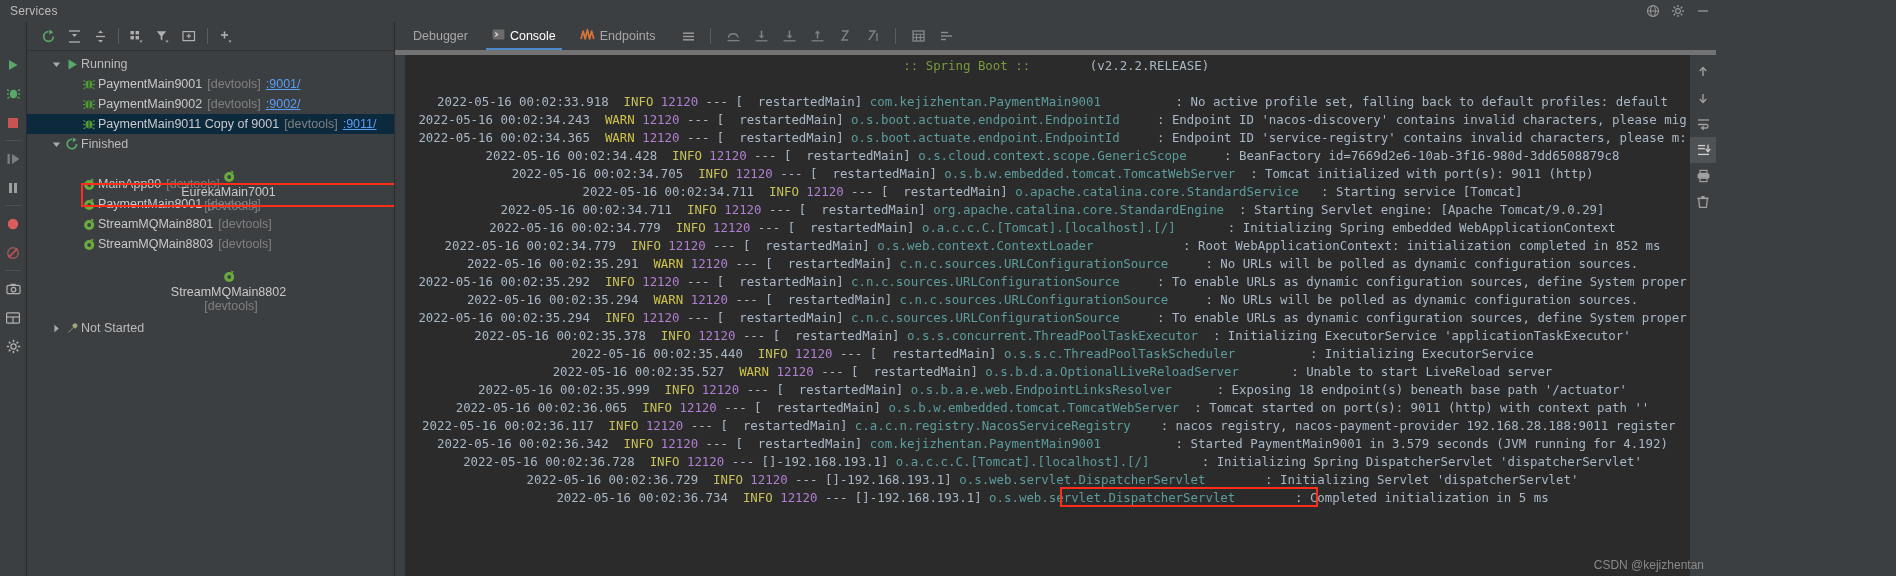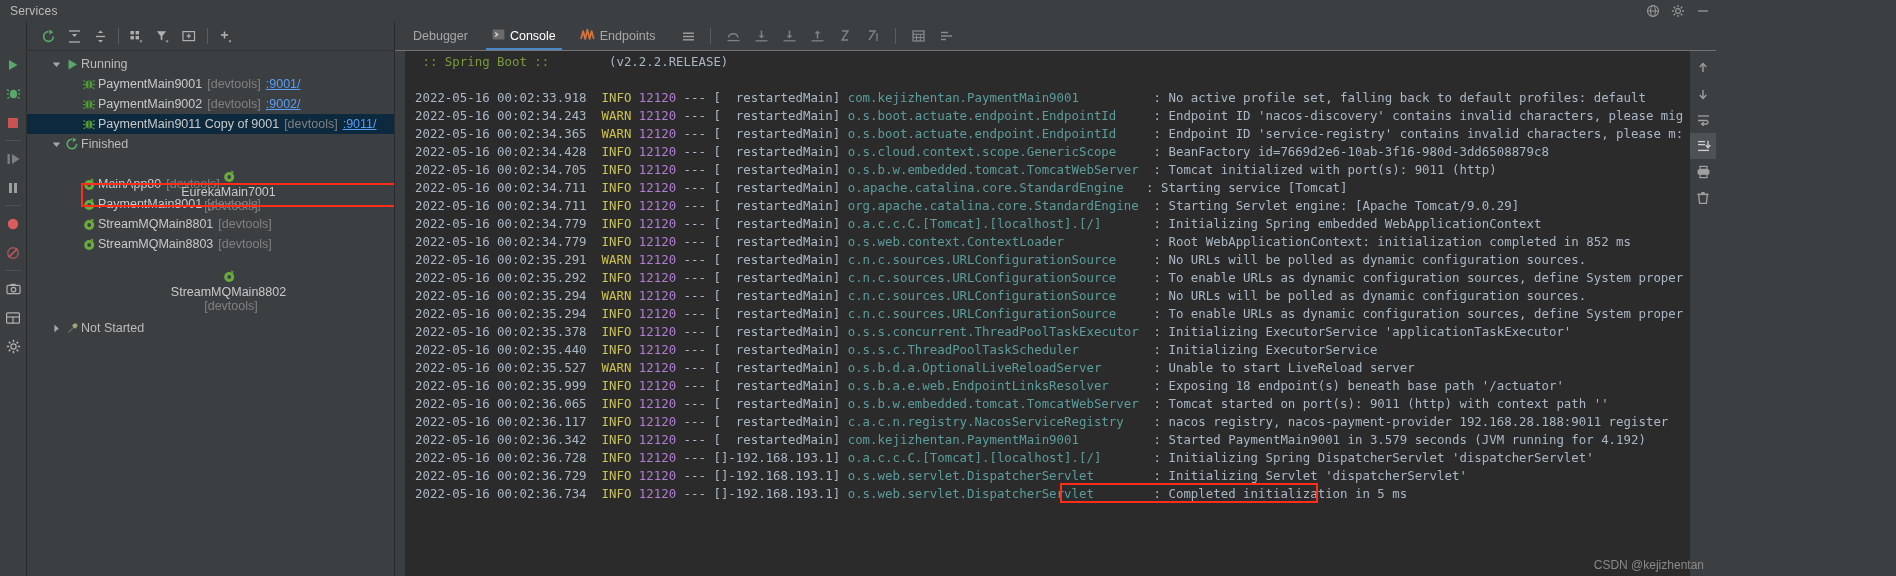--- a/index.html
+++ b/index.html
@@ -6,21 +6,21 @@
     margin: 0; padding: 0;
     background: #3c3f41;
     width: 1896px; height: 576px;
     overflow: hidden;
     font-family: "Liberation Sans", sans-serif;
   }
   .app {
     width: 1716px; height: 576px;
     position: relative;
     background: #0f172a;
-    display: flex; flex-direction: column;
+    display: flex; flex-direction: column; text-align: center;
   }
 
   
   .titlebar {
     height: 22px;
     background: #3c3f41;
     display: flex; align-items: center;
     flex: 0 0 22px;
     position: relative;
   }
@@ -106,21 +106,21 @@
     box-sizing: border-box;
   }
 
   
   .rightpanel { flex: 1 1 auto; display: flex; flex-direction: column; min-width: 0; }
 
   .tabbar {
     height: 28px; flex: 0 0 28px;
     background: #3c3f41;
     display: flex; align-items: center;
-    border-bottom: 1px solid #737373;
+    border-bottom: 5px solid #737373;
     padding-left: 6px;
   }
   .tab {
     height: 27px; display: flex; align-items: center; gap: 5px;
     padding: 0 12px; color: #a7a7a7; font-size: 12.5px;
     position: relative;
   }
   .tab.active { color: #ffffff; }
   .tab.active:after {
     content: ""; position: absolute; left: 6px; right: 6px; bottom: 0;
@@ -631,21 +631,21 @@
       <div class="console-wrap">
         <div class="gutter"></div>
         <div class="console" id="console">
             <div class="logline"><span class="c-banner"> :: Spring Boot :: </span><span class="c-bannerv">       (v2.2.2.RELEASE)</span></div>
             <div class="logline"> </div>
             <div class="logline"><span class="c-ts">2022-05-16 00:02:33.918  </span><span class="c-info">INFO</span><span class="c-pid"> 12120</span><span class="c-dash"> --- [</span><span class="c-thread">  restartedMain</span><span class="c-dash">] </span><span class="c-logger">com.kejizhentan.PaymentMain9001         </span><span class="c-msg"> : No active profile set, falling back to default profiles: default</span></div>
             <div class="logline"><span class="c-ts">2022-05-16 00:02:34.243  </span><span class="c-warn">WARN</span><span class="c-pid"> 12120</span><span class="c-dash"> --- [</span><span class="c-thread">  restartedMain</span><span class="c-dash">] </span><span class="c-logger">o.s.boot.actuate.endpoint.EndpointId    </span><span class="c-msg"> : Endpoint ID 'nacos-discovery' contains invalid characters, please mig</span></div>
             <div class="logline"><span class="c-ts">2022-05-16 00:02:34.365  </span><span class="c-warn">WARN</span><span class="c-pid"> 12120</span><span class="c-dash"> --- [</span><span class="c-thread">  restartedMain</span><span class="c-dash">] </span><span class="c-logger">o.s.boot.actuate.endpoint.EndpointId    </span><span class="c-msg"> : Endpoint ID 'service-registry' contains invalid characters, please m:</span></div>
             <div class="logline"><span class="c-ts">2022-05-16 00:02:34.428  </span><span class="c-info">INFO</span><span class="c-pid"> 12120</span><span class="c-dash"> --- [</span><span class="c-thread">  restartedMain</span><span class="c-dash">] </span><span class="c-logger">o.s.cloud.context.scope.GenericScope    </span><span class="c-msg"> : BeanFactory id=7669d2e6-10ab-3f16-980d-3dd6508879c8</span></div>
             <div class="logline"><span class="c-ts">2022-05-16 00:02:34.705  </span><span class="c-info">INFO</span><span class="c-pid"> 12120</span><span class="c-dash"> --- [</span><span class="c-thread">  restartedMain</span><span class="c-dash">] </span><span class="c-logger">o.s.b.w.embedded.tomcat.TomcatWebServer </span><span class="c-msg"> : Tomcat initialized with port(s): 9011 (http)</span></div>
-            <div class="logline"><span class="c-ts">2022-05-16 00:02:34.711  </span><span class="c-info">INFO</span><span class="c-pid"> 12120</span><span class="c-dash"> --- [</span><span class="c-thread">  restartedMain</span><span class="c-dash">] </span><span class="c-logger">o.apache.catalina.core.StandardEngine  </span><span class="c-msg"> : Starting service [Tomcat]</span></div>
+            <div class="logline"><span class="c-ts">2022-05-16 00:02:34.711  </span><span class="c-info">INFO</span><span class="c-pid"> 12120</span><span class="c-dash"> --- [</span><span class="c-thread">  restartedMain</span><span class="c-dash">] </span><span class="c-logger">o.apache.catalina.core.StandardService  </span><span class="c-msg"> : Starting service [Tomcat]</span></div>
             <div class="logline"><span class="c-ts">2022-05-16 00:02:34.711  </span><span class="c-info">INFO</span><span class="c-pid"> 12120</span><span class="c-dash"> --- [</span><span class="c-thread">  restartedMain</span><span class="c-dash">] </span><span class="c-logger">org.apache.catalina.core.StandardEngine </span><span class="c-msg"> : Starting Servlet engine: [Apache Tomcat/9.0.29]</span></div>
             <div class="logline"><span class="c-ts">2022-05-16 00:02:34.779  </span><span class="c-info">INFO</span><span class="c-pid"> 12120</span><span class="c-dash"> --- [</span><span class="c-thread">  restartedMain</span><span class="c-dash">] </span><span class="c-logger">o.a.c.c.C.[Tomcat].[localhost].[/]      </span><span class="c-msg"> : Initializing Spring embedded WebApplicationContext</span></div>
             <div class="logline"><span class="c-ts">2022-05-16 00:02:34.779  </span><span class="c-info">INFO</span><span class="c-pid"> 12120</span><span class="c-dash"> --- [</span><span class="c-thread">  restartedMain</span><span class="c-dash">] </span><span class="c-logger">o.s.web.context.ContextLoader           </span><span class="c-msg"> : Root WebApplicationContext: initialization completed in 852 ms</span></div>
             <div class="logline"><span class="c-ts">2022-05-16 00:02:35.291  </span><span class="c-warn">WARN</span><span class="c-pid"> 12120</span><span class="c-dash"> --- [</span><span class="c-thread">  restartedMain</span><span class="c-dash">] </span><span class="c-logger">c.n.c.sources.URLConfigurationSource    </span><span class="c-msg"> : No URLs will be polled as dynamic configuration sources.</span></div>
             <div class="logline"><span class="c-ts">2022-05-16 00:02:35.292  </span><span class="c-info">INFO</span><span class="c-pid"> 12120</span><span class="c-dash"> --- [</span><span class="c-thread">  restartedMain</span><span class="c-dash">] </span><span class="c-logger">c.n.c.sources.URLConfigurationSource    </span><span class="c-msg"> : To enable URLs as dynamic configuration sources, define System proper</span></div>
             <div class="logline"><span class="c-ts">2022-05-16 00:02:35.294  </span><span class="c-warn">WARN</span><span class="c-pid"> 12120</span><span class="c-dash"> --- [</span><span class="c-thread">  restartedMain</span><span class="c-dash">] </span><span class="c-logger">c.n.c.sources.URLConfigurationSource    </span><span class="c-msg"> : No URLs will be polled as dynamic configuration sources.</span></div>
             <div class="logline"><span class="c-ts">2022-05-16 00:02:35.294  </span><span class="c-info">INFO</span><span class="c-pid"> 12120</span><span class="c-dash"> --- [</span><span class="c-thread">  restartedMain</span><span class="c-dash">] </span><span class="c-logger">c.n.c.sources.URLConfigurationSource    </span><span class="c-msg"> : To enable URLs as dynamic configuration sources, define System proper</span></div>
             <div class="logline"><span class="c-ts">2022-05-16 00:02:35.378  </span><span class="c-info">INFO</span><span class="c-pid"> 12120</span><span class="c-dash"> --- [</span><span class="c-thread">  restartedMain</span><span class="c-dash">] </span><span class="c-logger">o.s.s.concurrent.ThreadPoolTaskExecutor </span><span class="c-msg"> : Initializing ExecutorService 'applicationTaskExecutor'</span></div>
             <div class="logline"><span class="c-ts">2022-05-16 00:02:35.440  </span><span class="c-info">INFO</span><span class="c-pid"> 12120</span><span class="c-dash"> --- [</span><span class="c-thread">  restartedMain</span><span class="c-dash">] </span><span class="c-logger">o.s.s.c.ThreadPoolTaskScheduler         </span><span class="c-msg"> : Initializing ExecutorService</span></div>
             <div class="logline"><span class="c-ts">2022-05-16 00:02:35.527  </span><span class="c-warn">WARN</span><span class="c-pid"> 12120</span><span class="c-dash"> --- [</span><span class="c-thread">  restartedMain</span><span class="c-dash">] </span><span class="c-logger">o.s.b.d.a.OptionalLiveReloadServer      </span><span class="c-msg"> : Unable to start LiveReload server</span></div>

